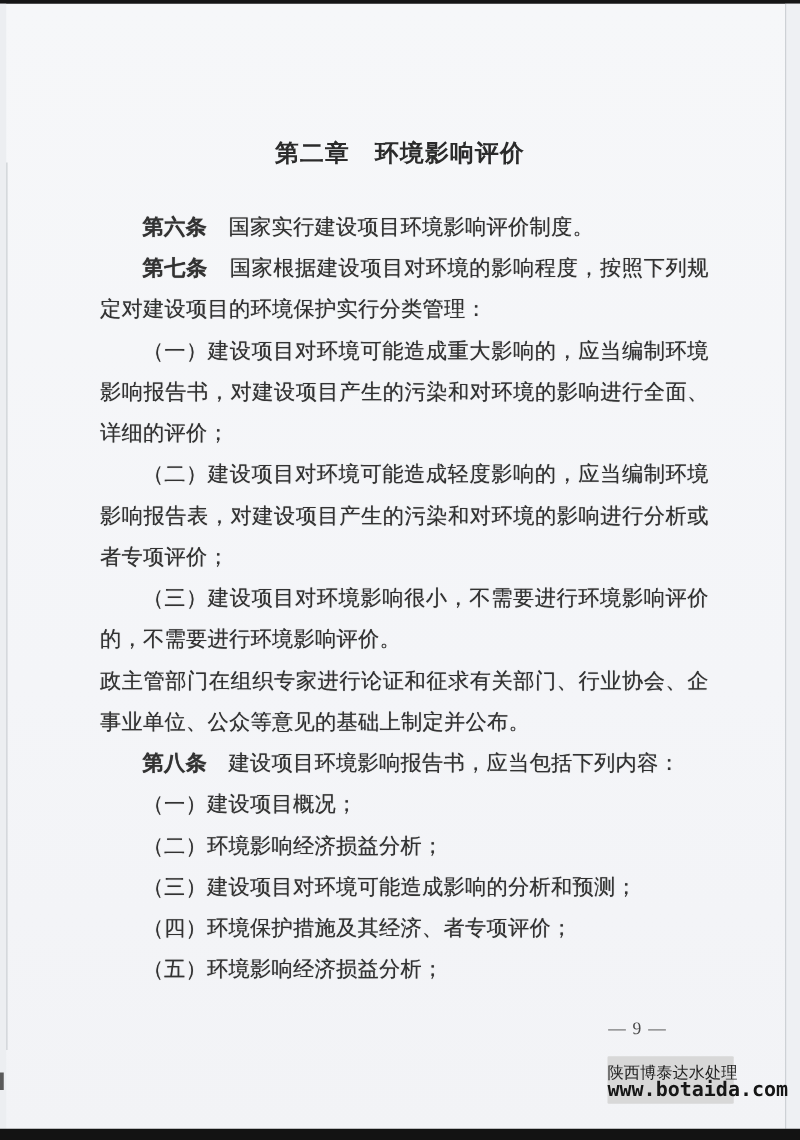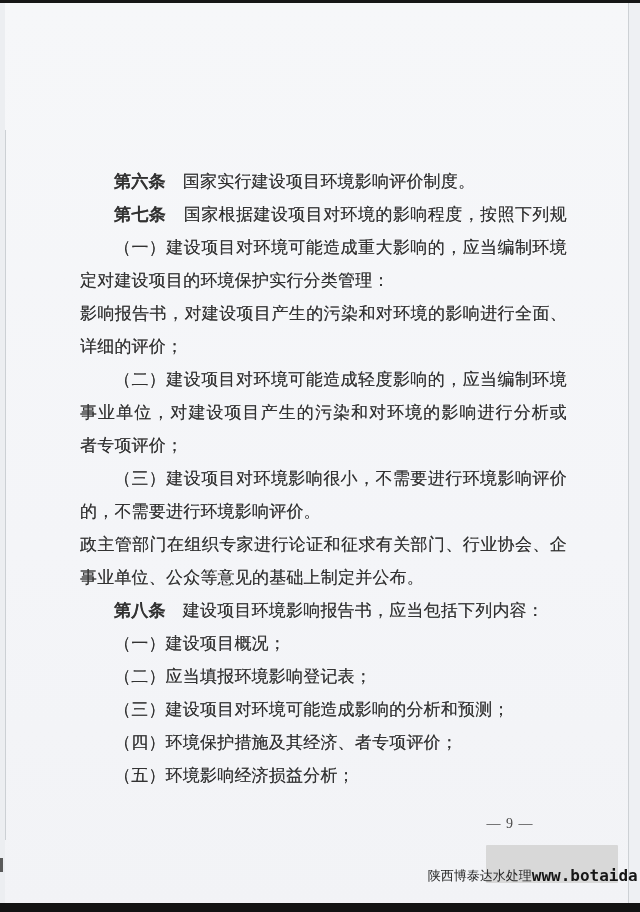--- a/index.html
+++ b/index.html
@@ -35,23 +35,23 @@
   }
   .ln b{font-weight:bold;}
   .ind{text-indent:34px;}
   .fill{text-align:justify;text-align-last:justify;white-space:normal;}
 
   .page-number{
     position:absolute;top:816px;left:478px;width:64px;
     text-align:center;font-size:14px;letter-spacing:1px;color:#4a4a4a;
   }
   .watermark{
-    position:absolute;top:845px;left:486px;width:132px;height:38px;
+    position:absolute;top:845px;left:486px;width:101px;height:38px;
     background:#d8d8d8;border-radius:1px;
-    display:flex;flex-direction:row;justify-content:center;align-items:flex-end;
+    display:flex;flex-direction:column;justify-content:center;align-items:flex-start;
   }
   .wm-cn{
     font-family:"Liberation Sans","DejaVu Sans",sans-serif;
     font-size:13px;line-height:15px;color:#1e1e1e;white-space:nowrap;
   }
   .wm-url{
     font-family:"DejaVu Sans Mono","Liberation Mono",monospace;
     font-weight:bold;font-size:16px;line-height:14px;color:#161616;white-space:nowrap;
   }
 </style>
@@ -59,38 +59,39 @@
 <body>
 
 <div class="stage">
   <div class="edge-top"></div>
   <div class="right-band"></div>
   <div class="right-line"></div>
   <div class="left-band"></div>
   <div class="fold-line"></div>
   <div class="left-nub"></div>
 
+  <div class="heading">第二章　环境影响评价</div>
 
   <div class="body-text">
     <div class="ln ind"><b>第六条</b><span>　国家实行建设项目环境影响评价制度。</span></div>
     <div class="ln ind fill"><b>第七条</b><span>　国家根据建设项目对环境的影响程度，按照下列规</span></div>
+    <div class="ln"><span>定对建设项目的环境保护实行分类管理：</span></div>
     <div class="ln ind fill"><span>（一）建设项目对环境可能造成重大影响的，应当编制环境</span></div>
-    <div class="ln"><span>定对建设项目的环境保护实行分类管理：</span></div>
     <div class="ln fill"><span>影响报告书，对建设项目产生的污染和对环境的影响进行全面、</span></div>
     <div class="ln"><span>详细的评价；</span></div>
     <div class="ln ind fill"><span>（二）建设项目对环境可能造成轻度影响的，应当编制环境</span></div>
-    <div class="ln fill"><span>事业单位，对建设项目产生的污染和对环境的影响进行分析或</span></div>
+    <div class="ln fill"><span>影响报告表，对建设项目产生的污染和对环境的影响进行分析或</span></div>
     <div class="ln"><span>者专项评价；</span></div>
     <div class="ln ind fill"><span>（三）建设项目对环境影响很小，不需要进行环境影响评价</span></div>
     <div class="ln"><span>的，不需要进行环境影响评价。</span></div>
     <div class="ln fill"><span>政主管部门在组织专家进行论证和征求有关部门、行业协会、企</span></div>
     <div class="ln"><span>事业单位、公众等意见的基础上制定并公布。</span></div>
     <div class="ln ind"><b>第八条</b><span>　建设项目环境影响报告书，应当包括下列内容：</span></div>
     <div class="ln ind"><span>（一）建设项目概况；</span></div>
-    <div class="ln ind"><span>（二）应当填报环境影响登记表；</span></div>
+    <div class="ln ind"><span>（二）环境影响经济损益分析；</span></div>
     <div class="ln ind"><span>（三）建设项目对环境可能造成影响的分析和预测；</span></div>
     <div class="ln ind"><span>（四）环境保护措施及其经济、者专项评价；</span></div>
     <div class="ln ind"><span>（五）环境影响经济损益分析；</span></div>
   </div>
 
   <div class="page-number">— 9 —</div>
 
   <div class="watermark">
     <div class="wm-cn">陕西博泰达水处理</div>
     <div class="wm-url">www.botaida.com</div>

